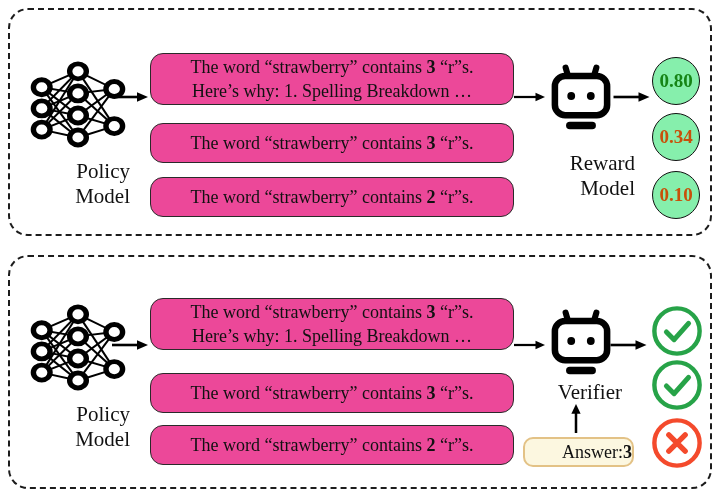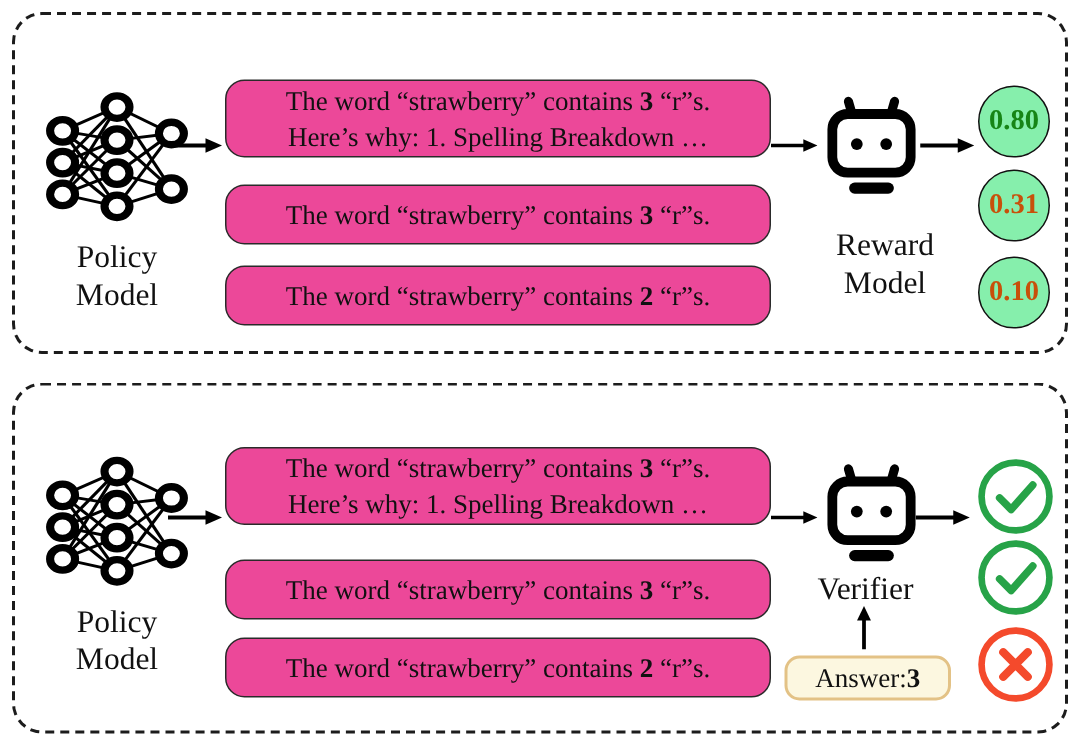--- a/index.html
+++ b/index.html
@@ -17,32 +17,32 @@
     position:absolute;left:22px;font-weight:bold;font-size:25px;letter-spacing:.2px;
   }
   .msg-box{
     position:absolute;left:150px;width:362px;background:#ec4899;
     border:1.6px solid #2a2a2a;border-radius:13px;
     display:flex;flex-direction:column;justify-content:center;align-items:center;
     font-size:18px;line-height:24px;text-align:center;
   }
   .nn-icon,.robot-icon,.arrow,.result-icon{position:absolute;}
   .side-label{
-    position:absolute;text-align:center;font-size:21px;line-height:25px;
+    position:absolute;text-align:right;font-size:21px;line-height:25px;
   }
   .score-circle{
     position:absolute;left:652px;width:46px;height:46px;background:#86efac;
     border:1.7px solid #111;border-radius:50%;
     display:flex;align-items:center;justify-content:center;
     font-weight:bold;font-size:19px;
   }
   .answer-box{
     position:absolute;left:523px;top:437px;width:107px;height:26px;
     background:#fcf7e0;border:2.3px solid #e3c286;border-radius:10px;
-    display:flex;align-items:center;justify-content:center;font-size:18px;
+    display:flex;align-items:center;justify-content:flex-end;font-size:18px;
   }
   b{font-weight:bold;}
 </style>
 </head>
 <body>
 
 <svg width="0" height="0" style="position:absolute">
   <defs>
     <g id="nn-glyph">
       <g stroke="#000" stroke-width="2.2">
@@ -134,21 +134,21 @@
   </div>
 
   <svg class="arrow" style="left:613px;top:91px;" width="37" height="12" viewBox="0 0 36 12">
       <use href="#arrow-glyph"></use>
     </svg>
 
   <div class="score-circle" style="top:57px;">
     <span style="color: rgb(22, 133, 22);">0.80</span>
   </div>
   <div class="score-circle" style="top:113px;">
-    <span style="color: rgb(200, 80, 10);">0.31</span>
+    <span style="color: rgb(200, 80, 10);">0.34</span>
   </div>
   <div class="score-circle" style="top:171px;text-align:right;">
     <span style="color: rgb(200, 80, 10);">0.10</span>
   </div>
 
   <div class="panel panel-2"></div>
 
   <svg class="nn-icon" style="left:28px;top:302px;" width="100" height="90" viewBox="0 0 102 102" preserveAspectRatio="none">
       <use href="#nn-glyph"></use>
     </svg>

